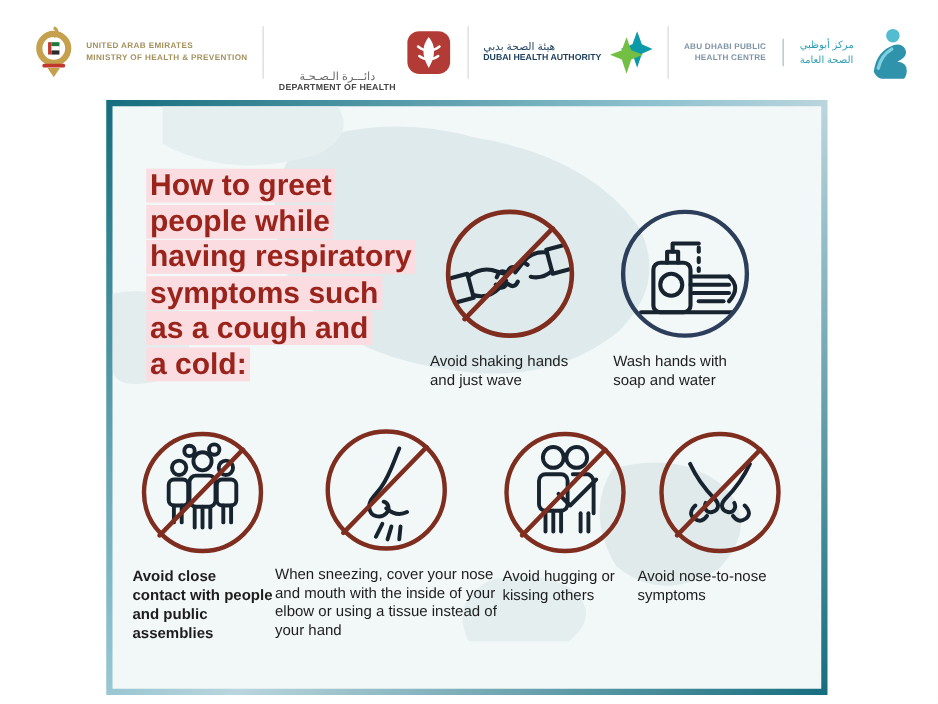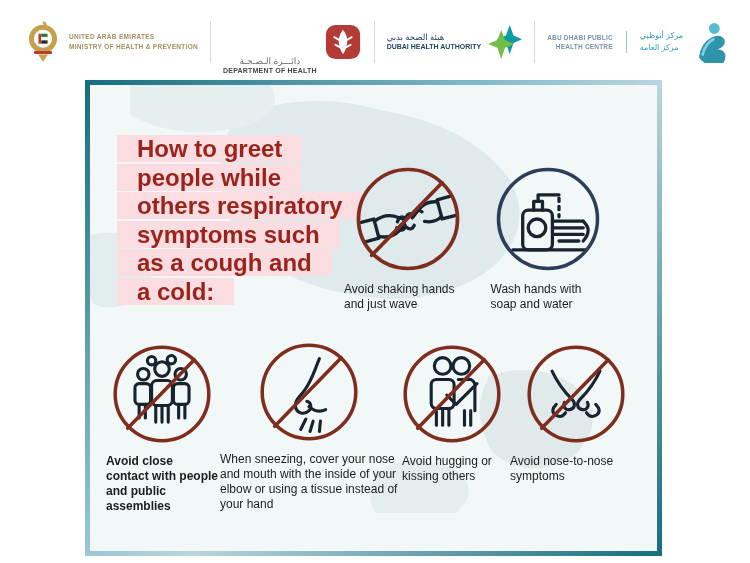--- a/index.html
+++ b/index.html
@@ -24,21 +24,21 @@
 
   
   .frame{position:absolute;left:85px;top:80px;width:577px;height:476px;box-sizing:border-box;
          padding:5px;background:linear-gradient(135deg,#156d7d 0%,#8fc2cf 42%,#bad5dd 55%,#156d7d 100%);}
   .inner{position:relative;width:100%;height:100%;background:#f2f7f8;overflow:hidden;}
   .map{position:absolute;left:0;top:0;}
 
   
   .title{position:absolute;left:30px;top:50px;width:250px;margin:0;
          font-size:24px;font-weight:bold;color:#9a241c;line-height:28.6px;}
-  .title span{background:#fbdce0;padding:0 20px;margin-left:-3px;}
+  .title span{background:#fbdce0;padding:0 3px;margin-left:-3px;}
 
   
   .grp{position:absolute;width:150px;display:flex;flex-direction:column;align-items:center;}
   .caption{margin-top:8px;font-size:12px;color:#1d1d1d;text-align:left;line-height:1.24;}
   .g1{left:243px;top:79px;}
   .g2{left:383px;top:79px;}
   .g3{left:-3px;top:257px;}
   .g4{left:129px;top:255px;width:180px;}
   .g5{left:287px;top:257px;}
   .g6{left:411px;top:257px;}
@@ -106,21 +106,21 @@
     <div class="hdiv"></div>
 
     <div class="logo">
       <div class="adphc-en">
         <div>ABU DHABI PUBLIC</div>
         <div>HEALTH CENTRE</div>
       </div>
       <div class="vbar"></div>
       <div class="adphc-ar">
         <div>مركز أبوظبي</div>
-        <div>مركز العامة</div>
+        <div>الصحة العامة</div>
       </div>
       <svg class="ic" width="36" height="42" viewBox="0 0 40 46">
         <circle cx="27" cy="8" r="6" fill="#53bcd1"></circle>
         <path d="M10,40 q2,-16 14,-22 q10,-5 14,2 q3,7 -7,11 q10,1 8,11 q-2,9 -14,7 q-12,-2 -15,-9z" fill="#2e93ab"></path>
         <path d="M14,37 q3,-12 12,-17" stroke="#7fd0e0" stroke-width="3" fill="none" stroke-linecap="round"></path>
       </svg>
     </div>
   </div>
 
   <div class="frame">
@@ -130,21 +130,21 @@
         <path d="M150,30 q70,-25 140,-5 q90,15 130,70 q25,45 -15,85 q-55,45 -140,30 q-95,-15 -125,-75 q-25,-65 10,-105z" fill="#dfeaec"></path>
         <path d="M0,150 q45,-10 60,25 q8,32 -25,45 q-35,8 -35,-12z" fill="#e3edee"></path>
         <path d="M400,290 q55,-15 90,15 q28,30 -5,65 q-45,28 -82,-2 q-25,-42 -3,-78z" fill="#e0eaeb"></path>
         <path d="M40,0 h140 q15,22 -15,38 q-70,22 -125,-8z" fill="#e6eff0"></path>
         <path d="M300,380 q40,-12 70,8 q20,20 -5,40 l-80,0 q-15,-30 15,-48z" fill="#e4eeef"></path>
       </svg>
 
       <h1 class="title">
         <span>How to greet</span><br>
         <span>people while</span><br>
-        <span>others respiratory</span><br>
+        <span>having respiratory</span><br>
         <span>symptoms such</span><br>
         <span>as a cough and</span><br>
         <span>a cold:</span>
       </h1>
 
       <div class="grp g1">
         <svg class="ic" width="110" height="110" viewBox="0 0 100 100" fill="none" stroke="#17242f" stroke-width="3" stroke-linecap="round" stroke-linejoin="round">
           <g transform="rotate(-15 50 50)">
             <path d="M8,42 h12 v18 H8"></path>
             <path d="M92,40 h-12 v18 h12"></path>

